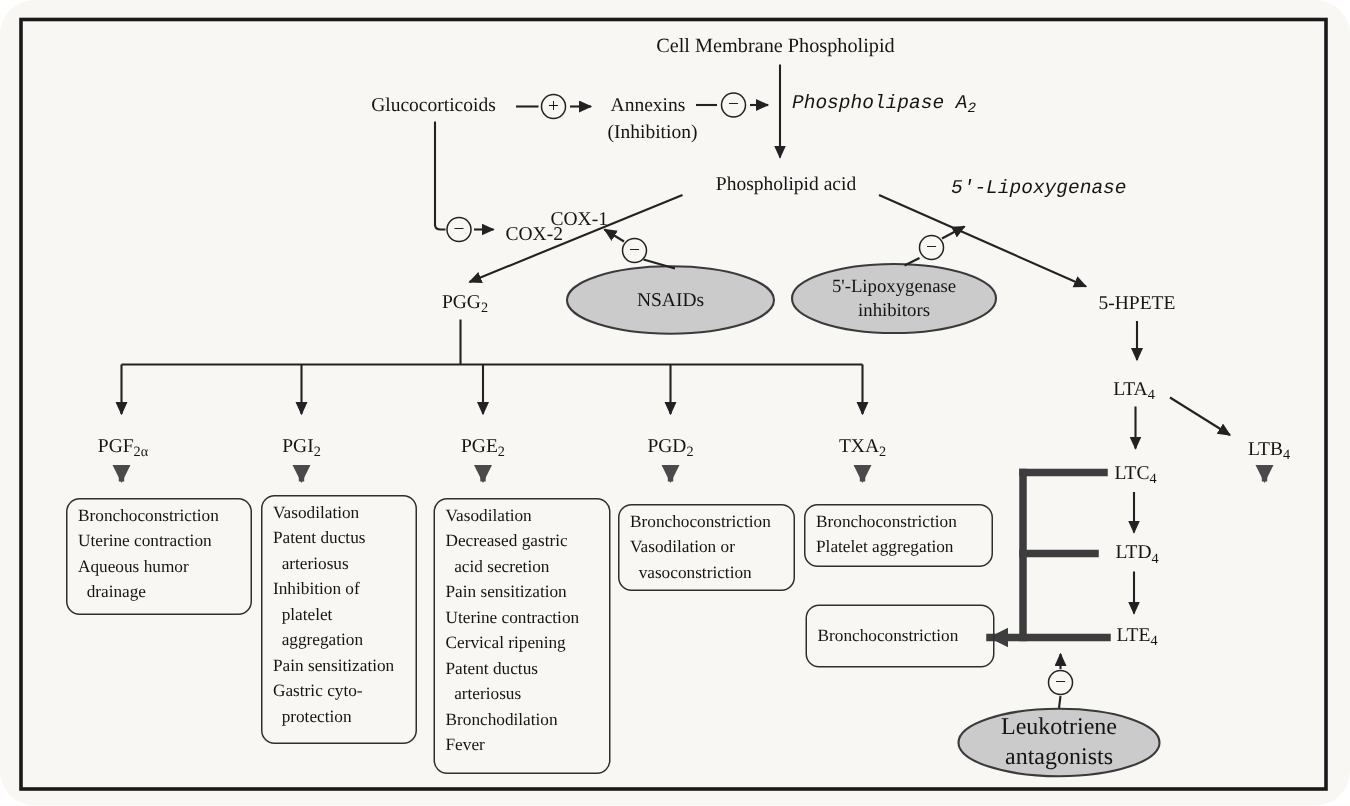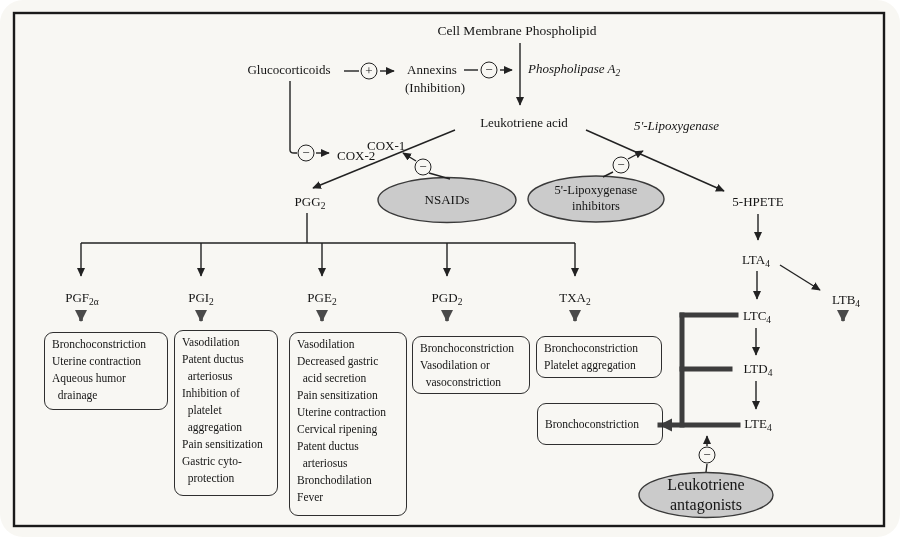--- a/index.html
+++ b/index.html
@@ -8,21 +8,21 @@
     background:#f8f7f3;color:#151515;
     font-family:"Liberation Serif","DejaVu Serif",serif;
     border-radius:23px;
   }
   #net{position:absolute;left:0;top:0;z-index:1;}
   .lbl{position:absolute;z-index:2;white-space:nowrap;font-size:13px;
        transform:translate(-50%,-50%);line-height:1.1;}
   .lbl-left{position:absolute;z-index:2;white-space:nowrap;font-size:13px;
        transform:translate(0,-50%);line-height:1.1;}
   .title{font-size:13.5px;}
-  .ital{font-style:italic;}
+  .ital{font-style:italic;font-family:Liberation Mono, monospace;}
   .two-line{white-space:pre-line;text-align:center;line-height:1.25;}
   .sb{font-size:9.5px;vertical-align:-3px;}
   .circ{
     position:absolute;z-index:3;width:17px;height:17px;border-radius:50%;
     border:1.4px solid #222;background:#f8f7f3;box-sizing:border-box;
     font-size:13px;line-height:13px;text-align:center;
     transform:translate(-50%,-50%);
   }
   .box{
     position:absolute;z-index:2;box-sizing:border-box;
@@ -104,21 +104,21 @@
       <line x1="682" y1="369" x2="730" y2="369"></line>
       <line x1="738" y1="425" x2="660" y2="425" marker-end="url(#ahk)"></line>
     </g>
   </svg>
 
   <div class="lbl title" style="left:517px;top:31px">Cell Membrane Phospholipid</div>
   <div class="lbl" style="left:289px;top:70px">Glucocorticoids</div>
   <div class="lbl" style="left:432px;top:70px">Annexins</div>
   <div class="lbl" style="left:435px;top:88px">(Inhibition)</div>
   <div class="lbl-left ital" style="left:528px;top:70px"><span>Phospholipase A</span><span class="sb">2</span></div>
-  <div class="lbl" style="left:524px;top:123px">Leukotriene acid</div>
+  <div class="lbl" style="left:524px;top:123px">Phospholipid acid</div>
   <div class="lbl-left ital" style="left:634px;top:126px">5'-Lipoxygenase</div>
   <div class="lbl-left" style="left:367px;top:146px">COX-1</div>
   <div class="lbl-left" style="left:337px;top:156px">COX-2</div>
 
   <div class="lbl" style="left:310px;top:203px"><span>PGG</span><span class="sb">2</span></div>
   <div class="lbl" style="left:758px;top:202px">5-HPETE</div>
 
   <div class="lbl" style="left:447px;top:200px;font-size:13px">NSAIDs</div>
   <div class="lbl two-line" style="left:596px;top:199px;font-size:12.5px">5'-Lipoxygenase
 inhibitors</div>

